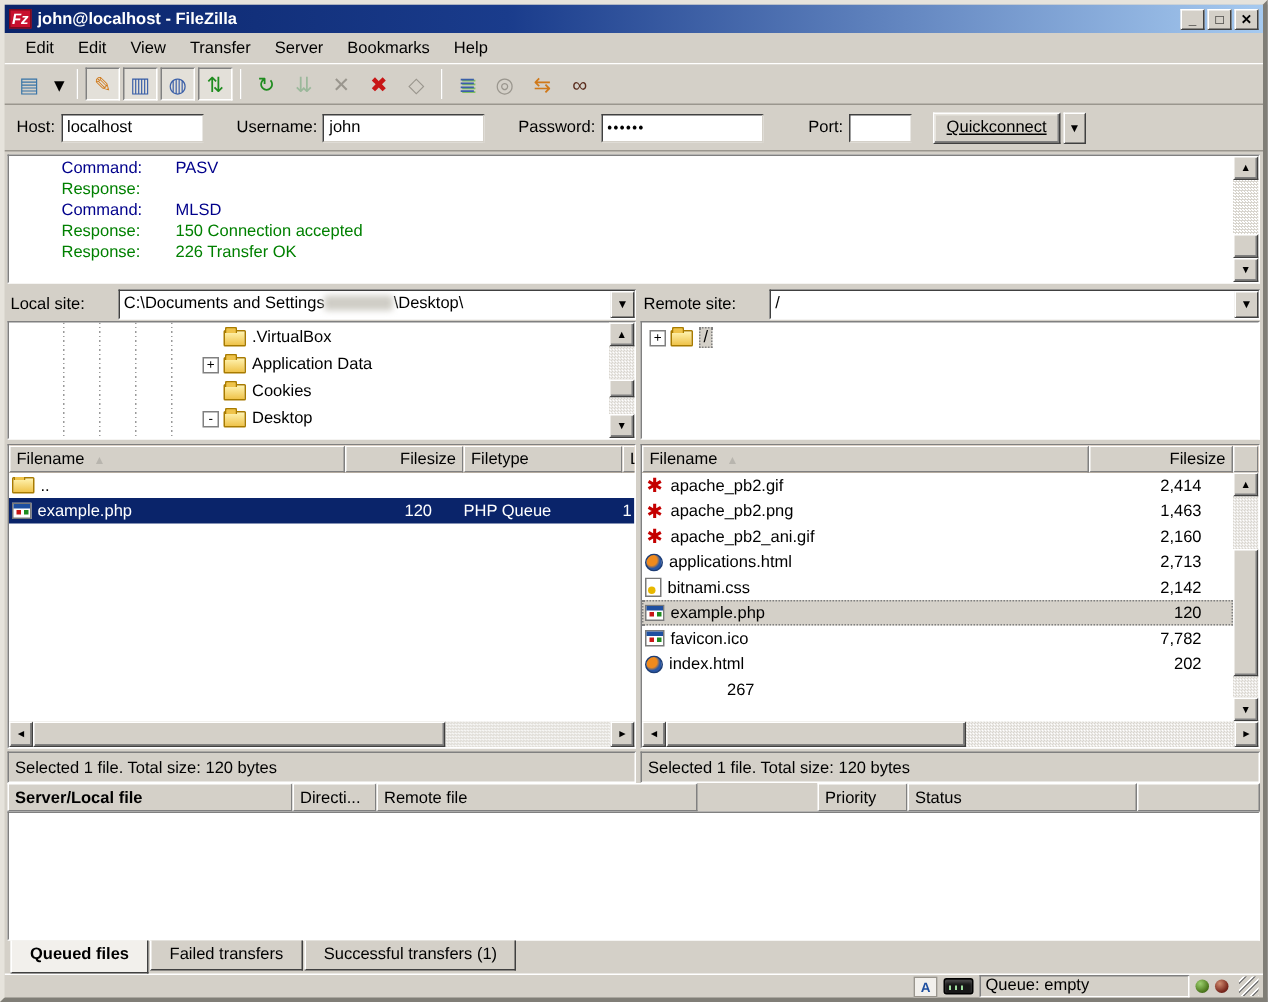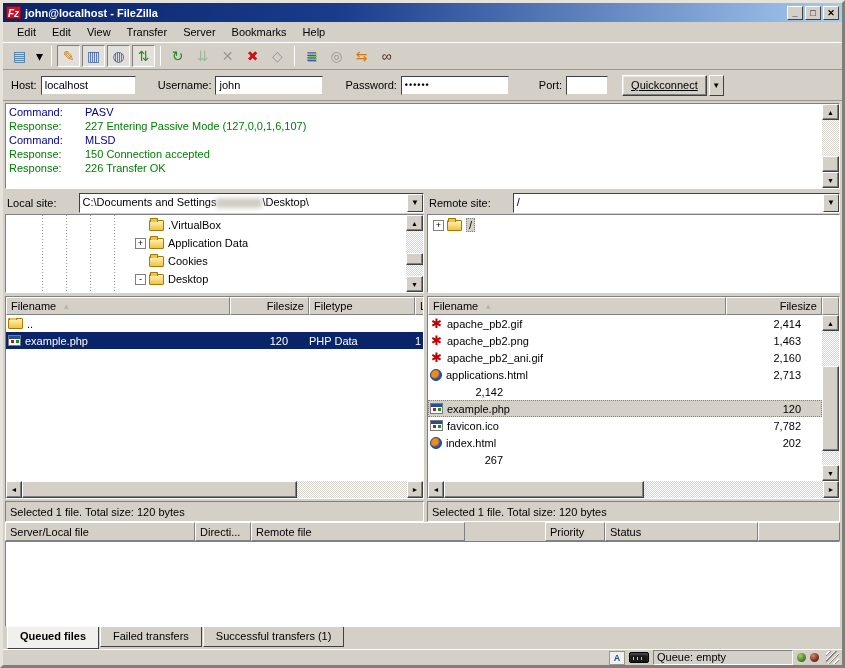--- a/index.html
+++ b/index.html
@@ -56,21 +56,21 @@
     border:1px solid; border-color:#fff #404040 #404040 #fff; box-shadow:inset -1px -1px 0 #808080, inset 1px 1px 0 #E8E5DE;
     font-size:11px; text-decoration:underline; }
   .qdd { width:15px; height:21px; margin-left:2px; background:#D4D0C8;
     border:1px solid; border-color:#fff #404040 #404040 #fff; font-size:8px; text-align:center; line-height:19px; }
 
   
   .logwrap { flex:0 0 90px; padding:2px; }
   .log { height:86px; background:#fff; border:1px solid; border-color:#808080 #fff #fff #808080;
     display:flex; overflow:hidden; }
   .loglines { flex:1; padding:1px 0 0 3px; line-height:14px; white-space:nowrap; }
-  .logline { display:flex; }
+  .logline { display:flex;margin-left:32px; }
   .loglabel { width:76px; flex:0 0 76px; }
   .t-command { color:#00008B; }
   .t-response { color:#008000; }
   .t-status { color:#000; }
 
   
   .vscroll { width:17px; flex:0 0 17px; background:#EFEDE8; display:flex; flex-direction:column; }
   .hscroll { height:17px; flex:0 0 17px; background:#EFEDE8; display:flex; }
   .sbtn { width:17px; height:16px; flex:0 0 16px; background:#D4D0C8;
     border:1px solid; border-color:#fff #404040 #404040 #fff; box-shadow:inset -1px -1px 0 #808080;
@@ -153,21 +153,21 @@
   .col-ltype { width:106px; flex:0 0 106px; }
   .col-llast { flex:1; }
   .col-rname { flex:1; }
   .col-rsize { width:96px; flex:0 0 96px; }
   .scrollstub { width:17px; flex:0 0 17px; }
 
   
   .queue { flex:0 0 127px; display:flex; flex-direction:column; padding:0 2px; }
   .qheader { height:19px; flex:0 0 19px; display:flex; background:#D4D0C8; }
   .qbody { flex:1; background:#fff; border:1px solid; border-color:#808080 #fff #fff #808080; }
-  .qc0 { width:190px; flex:0 0 190px; } .qc1 { width:56px; flex:0 0 56px; }
+  .qc0 { width:190px; flex:0 0 190px;font-weight:bold; } .qc1 { width:56px; flex:0 0 56px; }
   .qc2 { width:214px; flex:0 0 214px; } .qc3 { width:80px; flex:0 0 80px;margin-top:42px; }
   .qc4 { width:60px; flex:0 0 60px; } .qc5 { width:153px; flex:0 0 153px; } .qc6 { flex:1; }
   .tabsrow { height:22px; flex:0 0 22px; display:flex; align-items:flex-start; padding-left:2px; }
   .tab { padding:3px 12px 4px; border:1px solid; border-color:#fff #404040 #404040 #fff;
     background:#D4D0C8; margin-right:1px; border-top:none; }
   .tab.active { background:#F2F0EC; font-weight:bold; border-color:#fff #404040 #404040 #fff;
     padding-bottom:6px; position:relative; z-index:2; }
 
   
   .statusbar { flex:1; display:flex; align-items:center; justify-content:flex-end;
@@ -278,21 +278,20 @@
 
   <div class="logwrap">
     <div class="log">
       <div class="loglines">
         <div class="logline t-command">
             <span class="loglabel">Command:</span>
             <span>PASV</span>
           </div>
         <div class="logline t-response">
             <span class="loglabel">Response:</span>
-            <span>227 Entering Passive Mode (127,0,0,1,6,107)</span>
           </div>
         <div class="logline t-command">
             <span class="loglabel">Command:</span>
             <span>MLSD</span>
           </div>
         <div class="logline t-response">
             <span class="loglabel">Response:</span>
             <span>150 Connection accepted</span>
           </div>
         <div class="logline t-response">
@@ -366,21 +365,21 @@
                   <span class="ic folder-icon"></span>
                   <span>..</span>
                 </span>
             </div>
             <div class="frow sel-active">
               <span class="name" style="flex:0 0 224px">
                   <span class="ic win-icon"></span>
                   <span>example.php</span>
                 </span>
               <span class="size col-lsize">120</span>
-              <span class="col-ltype">PHP Data</span>
+              <span class="col-ltype">PHP Queue</span>
               <span class="col-llast">1</span>
             </div>
           </div>
         </div>
         <div class="hscroll">
           <div class="sbtn">◄</div>
           <div class="sthumb" style="width:275px"></div>
           <div class="strack" style="flex:1"></div>
           <div class="sbtn">►</div>
         </div>
@@ -441,20 +440,24 @@
                 <span class="size col-rsize">2,160</span>
               </div>
             <div class="frow">
                 <span class="name col-rname">
                   <span class="ic ff-icon"></span>
                   <span>applications.html</span>
                 </span>
                 <span class="size col-rsize">2,713</span>
               </div>
             <div class="frow">
+                <span class="name col-rname">
+                  <span class="ic css-icon"></span>
+                  <span>bitnami.css</span>
+                </span>
                 <span class="size col-rsize">2,142</span>
               </div>
             <div class="frow sel-inactive">
                 <span class="name col-rname">
                   <span class="ic win-icon"></span>
                   <span>example.php</span>
                 </span>
                 <span class="size col-rsize">120</span>
               </div>
             <div class="frow">

